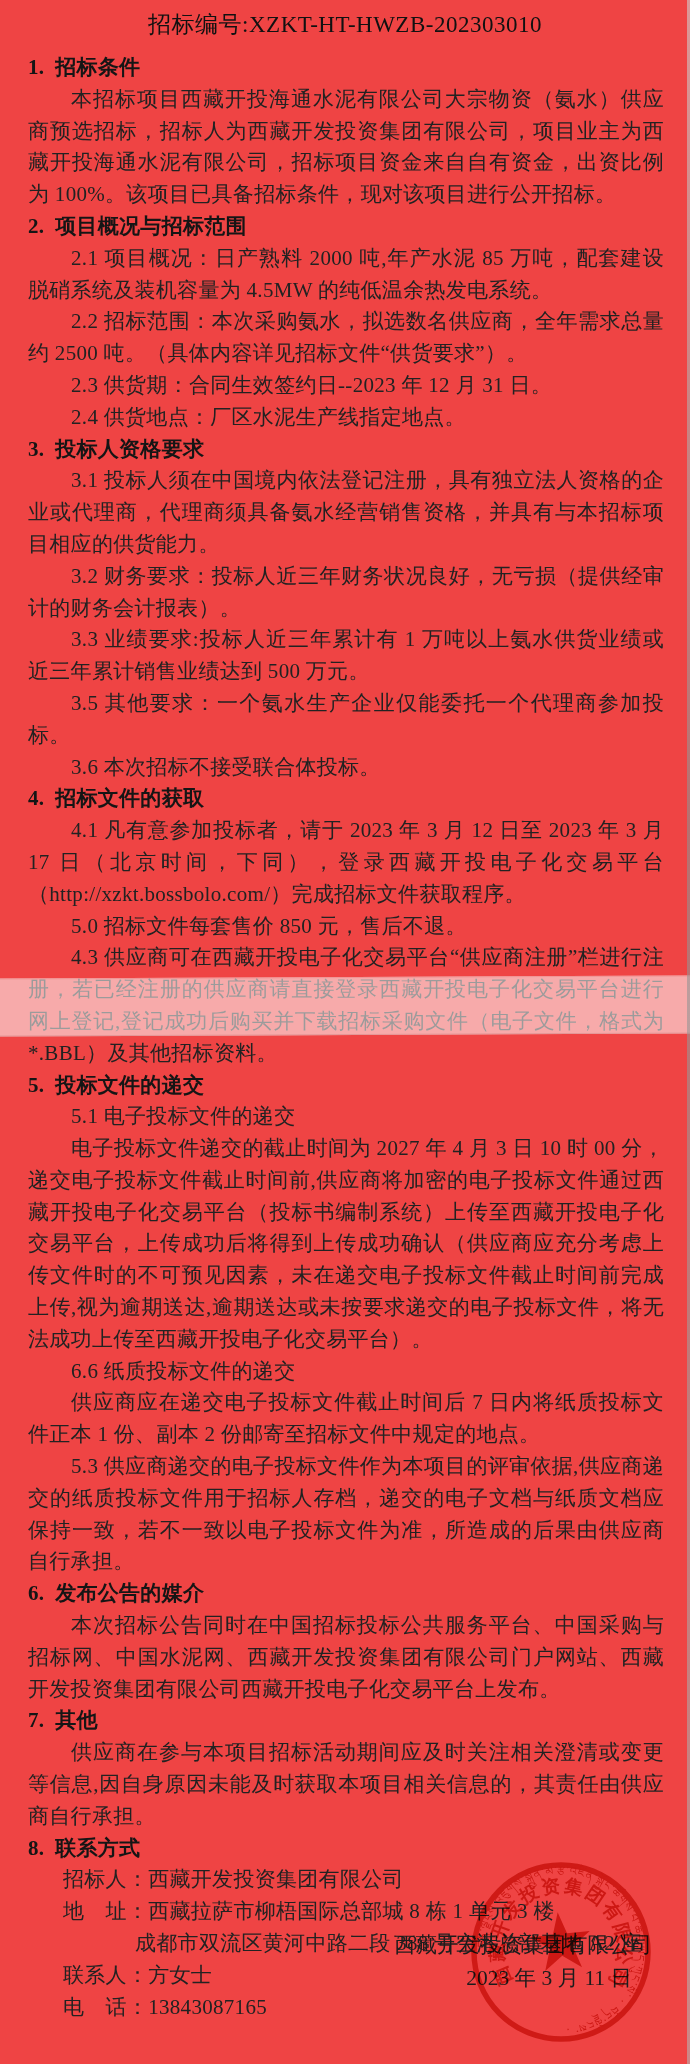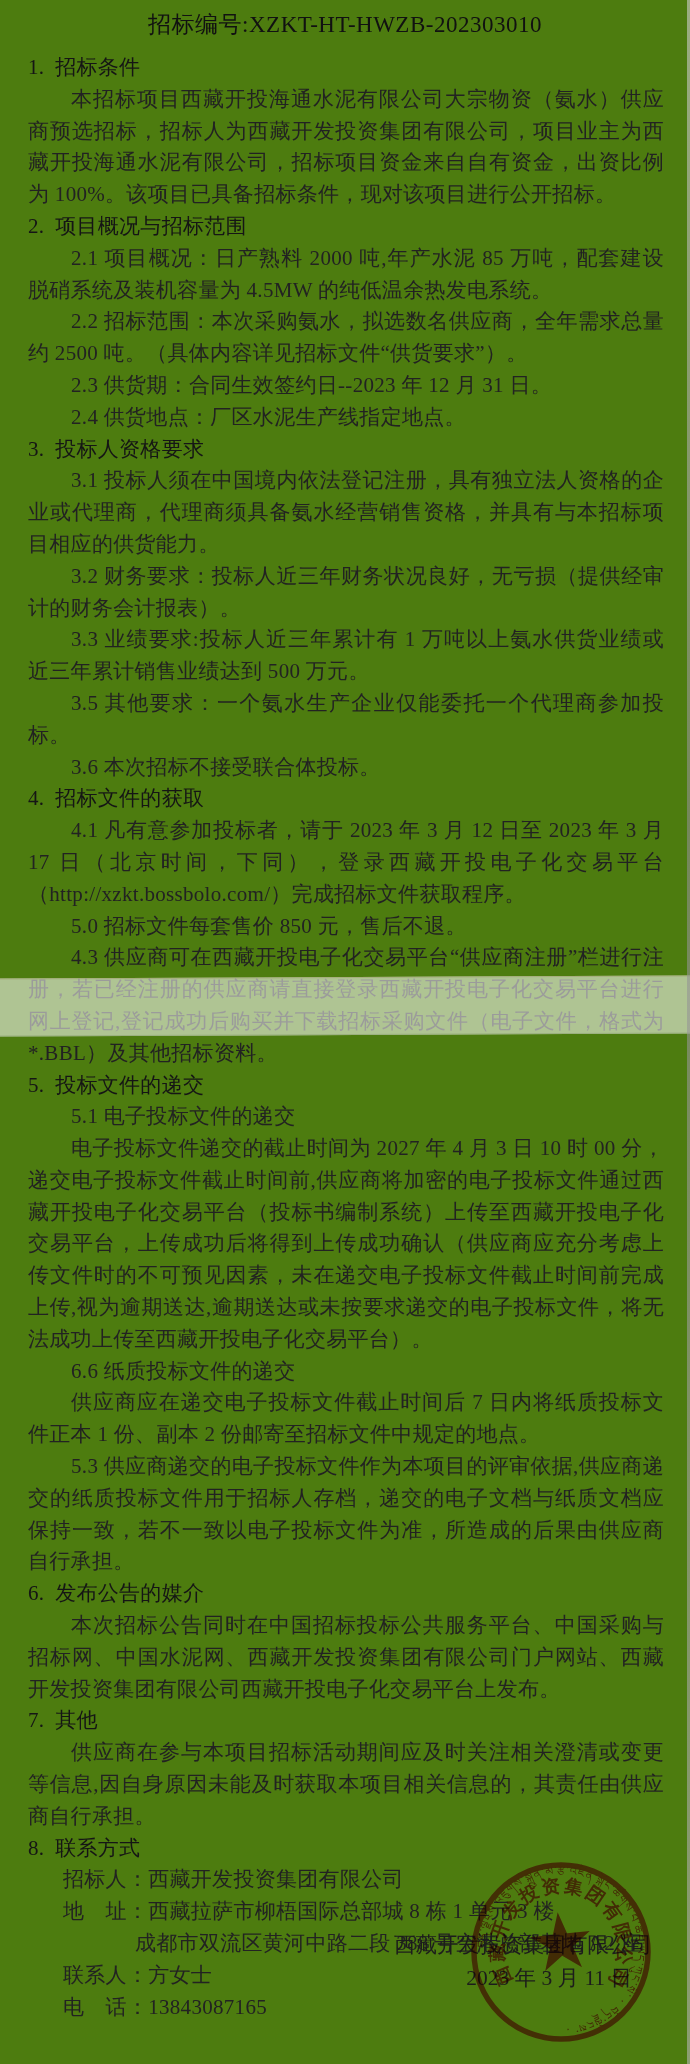--- a/index.html
+++ b/index.html
@@ -1,34 +1,34 @@
 <!DOCTYPE html>
 <html><head>
 <meta charset="utf-8">
 <style>
   html,body{margin:0;padding:0;background:#e8e8e8;}
   .page{
     position:relative;
     width:690px;height:2064px;
     margin:0 auto;
-    background:#4d7c0f;
+    background:#ef4444;
     overflow:hidden;
     font-family:"Liberation Serif","DejaVu Serif",serif;
     color:#222;
   }
   .doc-number{
     position:absolute;top:9px;left:0;width:100%;
     text-align:center;font-size:23px;letter-spacing:.5px;color:#111;
   }
   .content{
     position:absolute;top:52px;left:0;width:690px;
     padding:0 26px 0 28px;box-sizing:border-box;
     font-size:21px;line-height:31.8px;letter-spacing:.3px;
   }
-  .blk-h{font-weight:normal;color:#151515;white-space:pre-wrap;}
+  .blk-h{font-weight:bold;color:#151515;white-space:pre-wrap;}
   .blk-p{text-indent:2.05em;text-align:justify;text-justify:inter-character;}
   .contact-line{padding-left:35px;}
   .contact-line.addr2{padding-left:107px;}
   .sig-block{
     position:absolute;top:1929px;right:38px;width:280px;
     font-size:21.5px;line-height:32.5px;color:#1c1c1c;text-align:right;
   }
   .sig-date{padding-right:20px;padding-left:39px;}
   .seal{
     position:absolute;left:464px;top:1855px;width:194px;height:200px;

